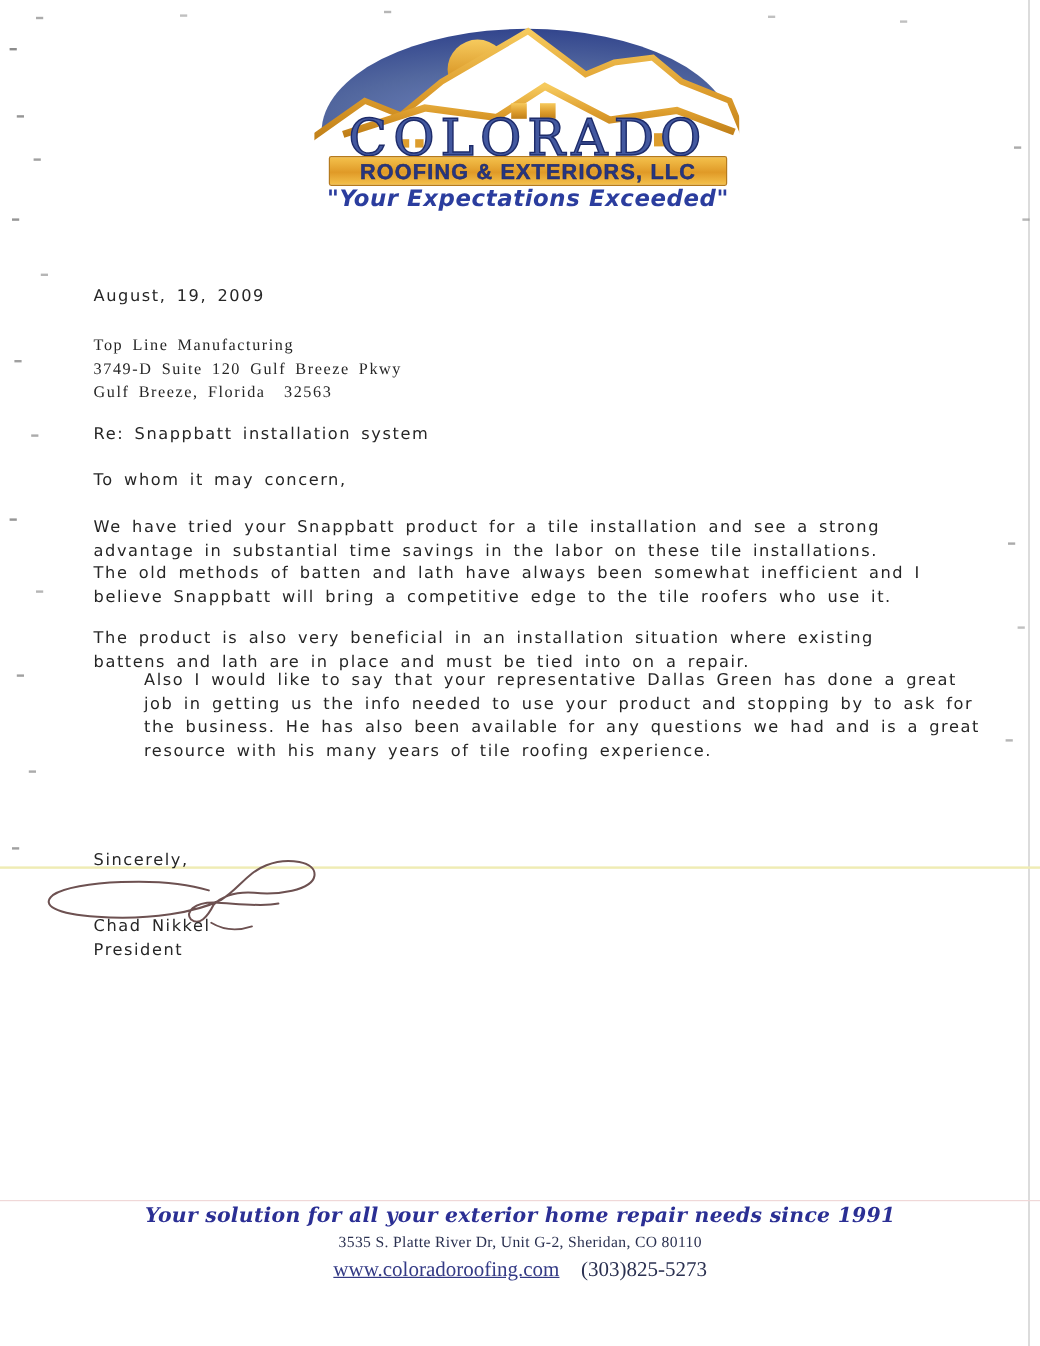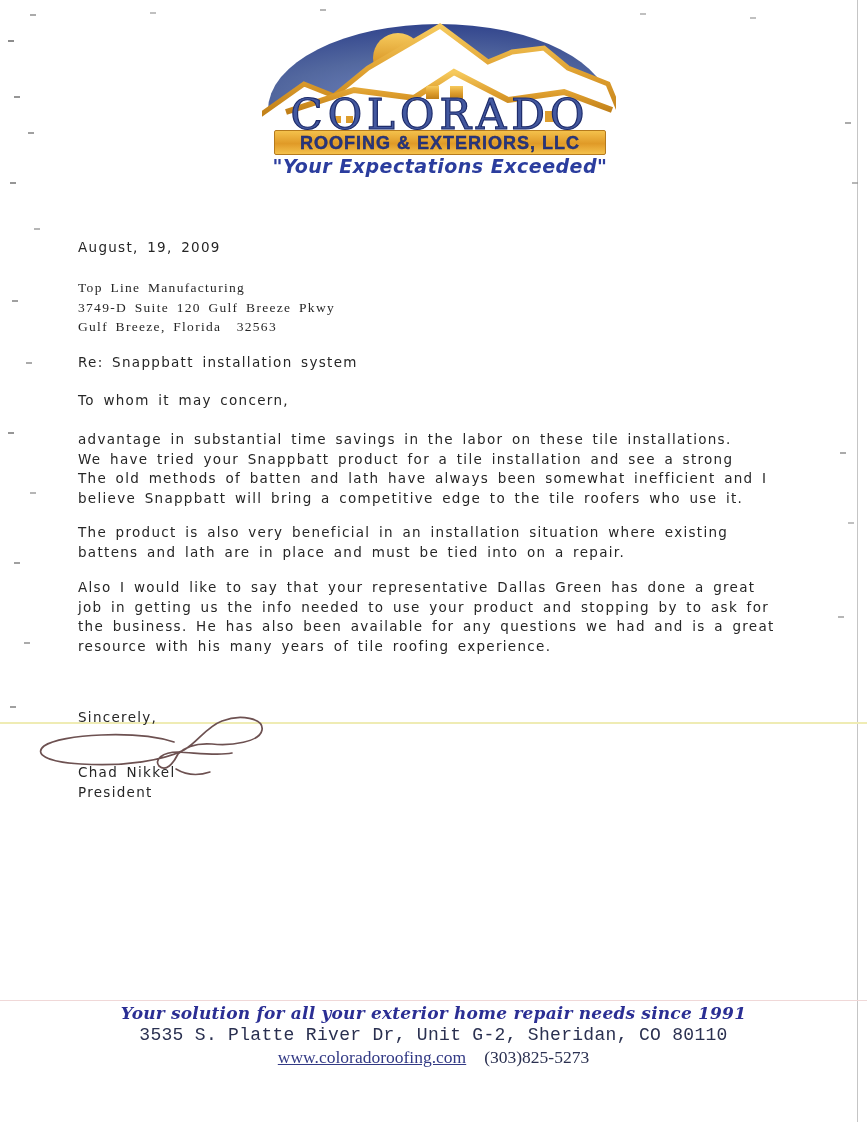--- a/index.html
+++ b/index.html
@@ -82,22 +82,22 @@
 
   .sig-svg{position:absolute;left:26px;top:712px;}
 
   
   .footer{position:absolute;left:0;top:1003px;width:867px;text-align:center;}
   .footer-tagline{
     font-family:"DejaVu Serif",serif;font-weight:bold;font-style:italic;
     font-size:17px;line-height:21px;color:#2b2f94;letter-spacing:.2px;
   }
   .footer-address{
-    font-family:Liberation Mono, monospace;
-    font-size:18px;line-height:22px;color:#2a3050;letter-spacing:.3px;
+    font-family:Liberation Serif, serif;
+    font-size:13px;line-height:22px;color:#2a3050;letter-spacing:.3px;
   }
   .footer-contact{
     font-family:"Liberation Serif",serif;
     font-size:17.5px;line-height:22px;color:#2a3050;
   }
   .footer-contact .site{color:#333a85;text-decoration:underline;margin-right:18px;}
 </style>
 </head>
 <body>
 
@@ -153,32 +153,32 @@
     <div class="line">Top Line Manufacturing</div>
     <div class="line">3749-D Suite 120 Gulf Breeze Pkwy</div>
     <div class="line">Gulf Breeze, Florida  32563</div>
   </div>
 
   <div class="bodytext line" style="top:353px;">Re: Snappbatt installation system</div>
 
   <div class="bodytext line" style="top:391px;">To whom it may concern,</div>
 
   <div class="bodytext" style="top:430px;">
+    <div class="line">We have tried your Snappbatt product for a tile installation and see a strong</div>
     <div class="line">advantage in substantial time savings in the labor on these tile installations.</div>
-    <div class="line">We have tried your Snappbatt product for a tile installation and see a strong</div>
     <div class="line">The old methods of batten and lath have always been somewhat inefficient and I</div>
     <div class="line">believe Snappbatt will bring a competitive edge to the tile roofers who use it.</div>
   </div>
 
   <div class="bodytext" style="top:523px;">
     <div class="line">The product is also very beneficial in an installation situation where existing</div>
     <div class="line">battens and lath are in place and must be tied into on a repair.</div>
   </div>
 
-  <div class="bodytext" style="top:578px;">
+  <div class="bodytext" style="top:558px;margin-left:42px;">
     <div class="line">Also I would like to say that your representative Dallas Green has done a great</div>
     <div class="line">job in getting us the info needed to use your product and stopping by to ask for</div>
     <div class="line">the business. He has also been available for any questions we had and is a great</div>
     <div class="line">resource with his many years of tile roofing experience.</div>
   </div>
 
   <div class="bodytext line" style="top:708px;">Sincerely,</div>
 
   <svg class="sig-svg" width="260" height="72" viewBox="0 0 260 72">
     <path d="M 148,30

